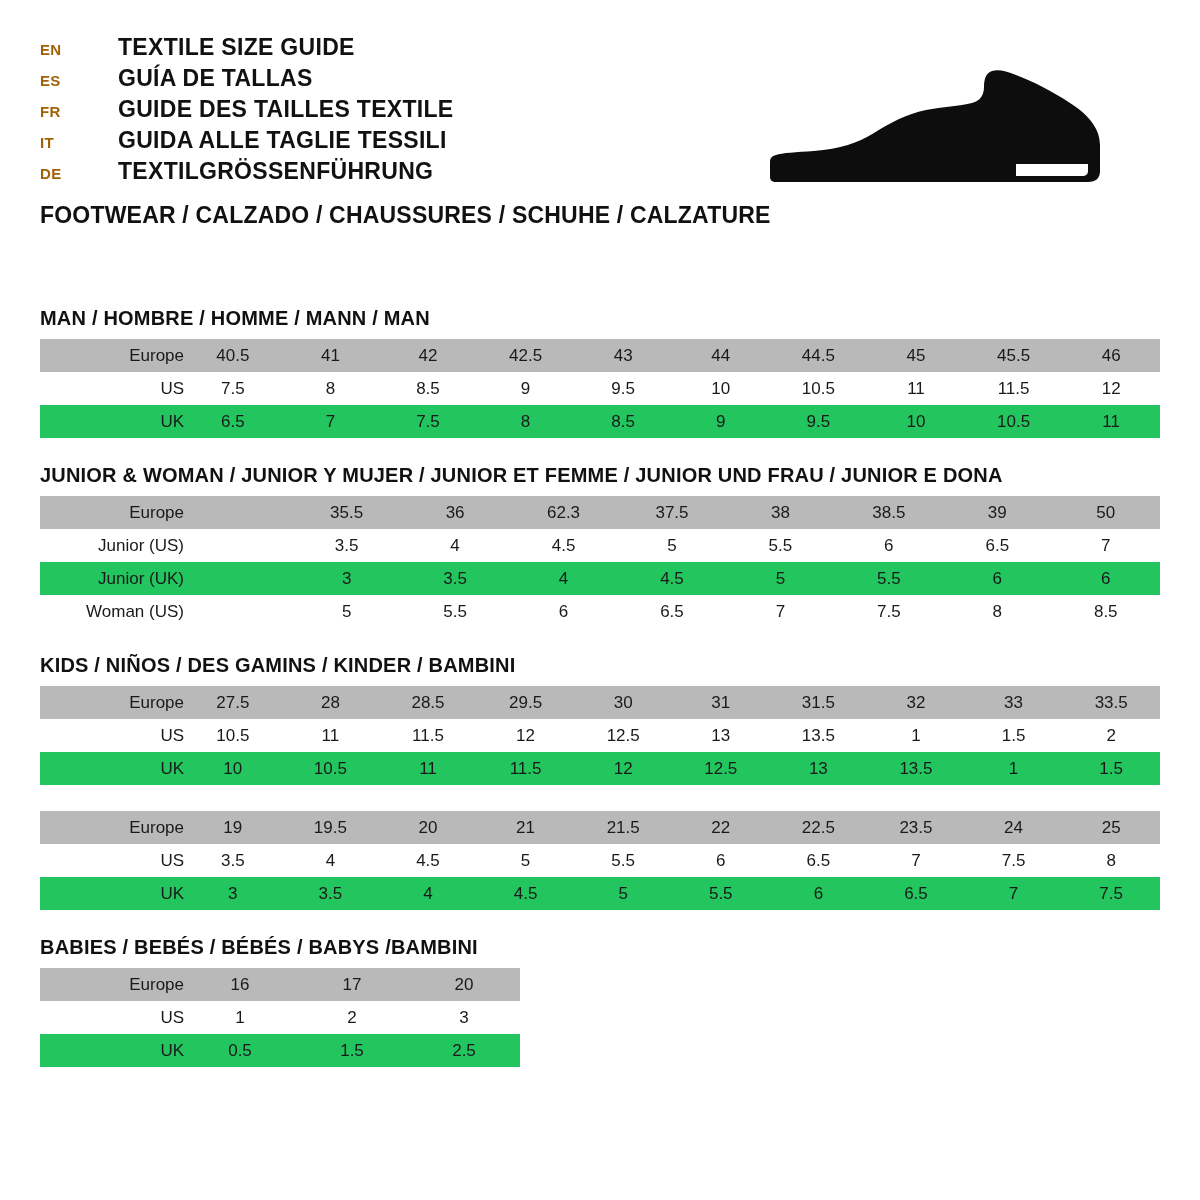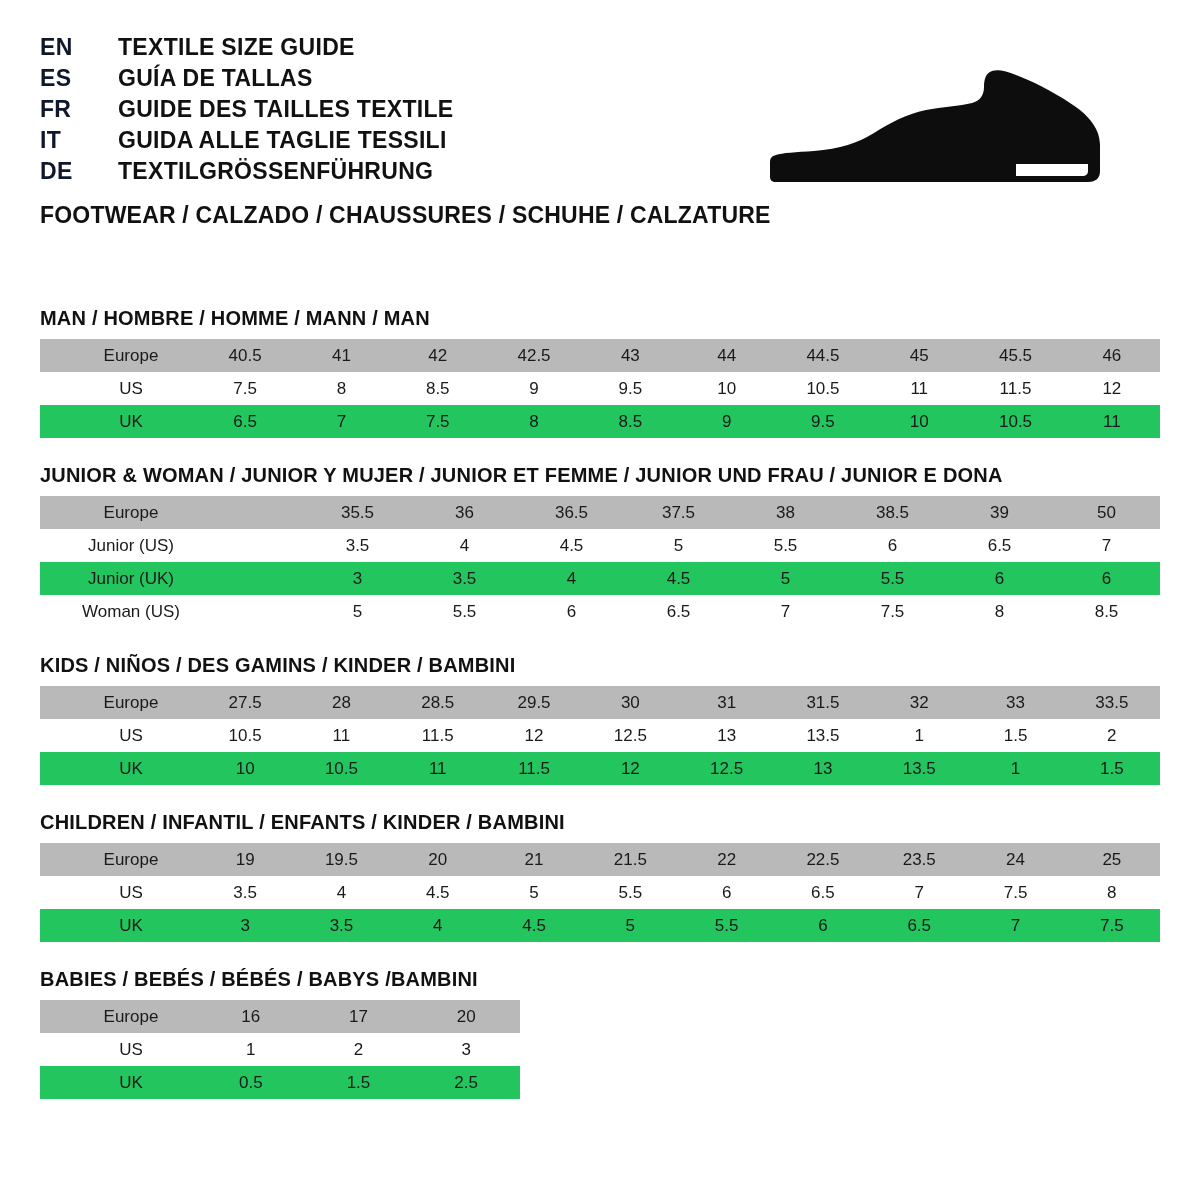--- a/index.html
+++ b/index.html
@@ -31,24 +31,24 @@
   .lang-list {
     display: block;
   }
   .lang-row {
     display: flex;
     align-items: baseline;
     margin-bottom: 4px;
   }
   .lang-code {
     width: 78px;
-    font-size: 23px;
+    font-size: 15px;
     font-weight: bold;
     letter-spacing: 0.3px;
-    color: #0f172a;
+    color: #a16207;
   }
   .lang-title {
     font-size: 23px;
     font-weight: bold;
     letter-spacing: 0.3px;
     color: #111;
     text-transform: uppercase;
   }
 
   .shoe-wrap {
@@ -94,22 +94,22 @@
   table.size-table td {
     height: 33px;
     padding: 0;
     text-align: center;
     vertical-align: middle;
     color: #1a1a1a;
     font-size: 17px;
     white-space: nowrap;
   }
   table.size-table td.rowlabel {
-    text-align: center;
-    padding-left: 25px;
+    text-align: right;
+    padding-left: 12px;
     width: 132px;
   }
   tr.head td {
     background: #b9b9b9;
     font-weight: normal;
   }
   tr.alt td {
     background: #22c55e;
   }
   tr.plain td {
@@ -204,21 +204,21 @@
 
   <div class="section">
     <div class="section-title">JUNIOR &amp; WOMAN / JUNIOR Y MUJER / JUNIOR ET FEMME / JUNIOR UND FRAU / JUNIOR E DONA</div>
     <table class="size-table full">
       <tbody>
           <tr class="head">
         <td class="rowlabel">Europe</td>
         <td></td>
         <td>35.5</td>
         <td>36</td>
-        <td>36.5</td>
+        <td>62.3</td>
         <td>37.5</td>
         <td>38</td>
         <td>38.5</td>
         <td>39</td>
         <td>50</td>
       </tr>
       <tr class="plain">
         <td class="rowlabel">Junior (US)</td>
         <td></td>
         <td>3.5</td>
@@ -299,21 +299,20 @@
         <td>13</td>
         <td>13.5</td>
         <td>1</td>
         <td>1.5</td>
       </tr>
     </tbody>
       </table>
   </div>
 
   <div class="section">
-    <div class="section-title">CHILDREN / INFANTIL / ENFANTS / KINDER / BAMBINI</div>
     <table class="size-table full">
       <tbody>
           <tr class="head">
         <td class="rowlabel">Europe</td>
         <td>19</td>
         <td>19.5</td>
         <td>20</td>
         <td>21</td>
         <td>21.5</td>
         <td>22</td>

